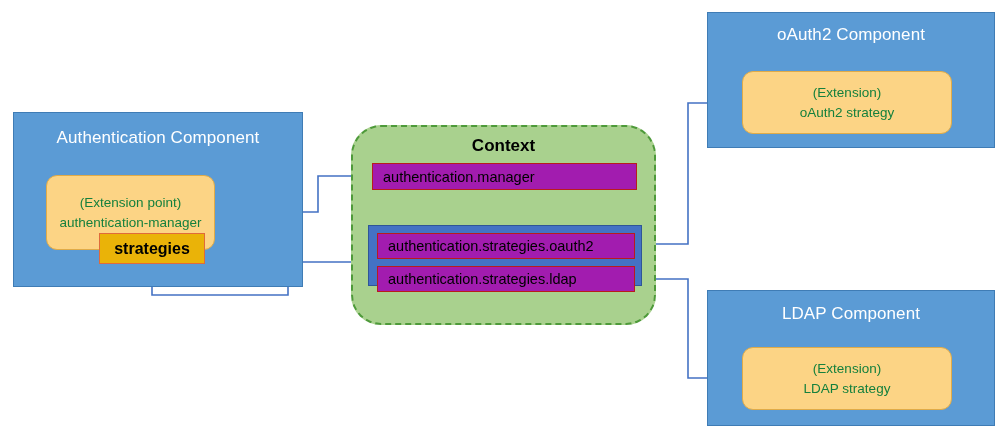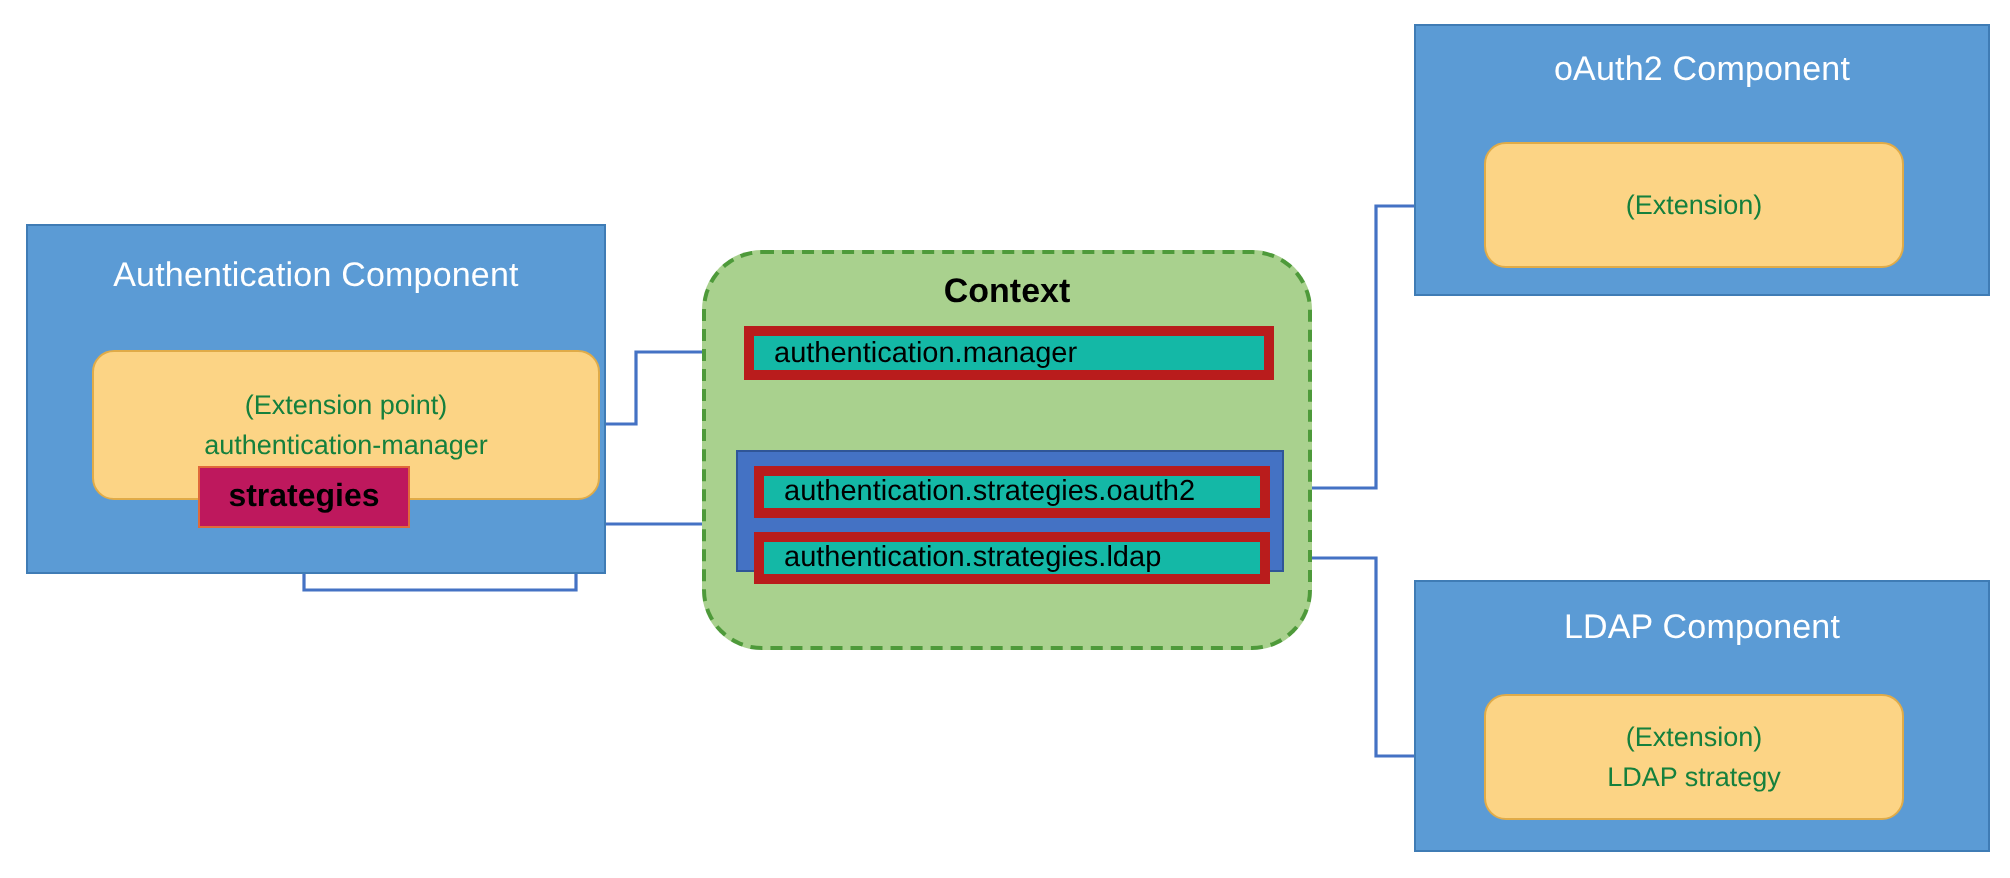--- a/index.html
+++ b/index.html
@@ -83,22 +83,22 @@
     text-align: center;
     font-size: 17px;
     font-weight: bold;
     color: #000000;
     white-space: nowrap;
   }
 
   
   .bean-bar {
     position: absolute;
-    background: #14b8a6;
-    border: 5px solid #b91c1c;
+    background: #a21caf;
+    border: 1px solid #b91c1c;
     box-sizing: border-box;
     display: flex;
     align-items: center;
     padding-left: 10px;
     font-size: 14.5px;
     color: #000000;
     white-space: nowrap;
   }
 
   
@@ -107,21 +107,21 @@
     background: #4472c4;
     border: 1px solid #2f5597;
     box-sizing: border-box;
     z-index: 3;
   }
   #strategies-group .bean-bar { z-index: 4; }
 
   
   #strategies-tag {
     position: absolute;
-    background: #be185d;
+    background: #eab308;
     border: 1px solid #e06a3a;
     box-sizing: border-box;
     display: flex;
     align-items: center;
     justify-content: center;
     font-size: 16px;
     font-weight: bold;
     color: #000000;
     white-space: nowrap;
     z-index: 4;
@@ -145,21 +145,21 @@
 
     <polyline points="640,244 688,244 688,103 742,103" fill="none" stroke="#4472c4" stroke-width="1.6"></polyline>
 
     <polyline points="640,279 688,279 688,378 742,378" fill="none" stroke="#4472c4" stroke-width="1.6"></polyline>
   </svg>
 
   <div class="component-box" id="auth-component" style="left:13px; top:112px; width:290px; height:175px;">
     <div class="component-title" style="top:15px;">Authentication Component</div>
   </div>
 
-  <div class="extension-card" id="auth-extension-point" style="left:46px; top:175px; width:254px; height:75px; z-index:3;">
+  <div class="extension-card" id="auth-extension-point" style="left:46px; top:175px; width:169px; height:75px; z-index:3;">
     <span class="line">(Extension point)</span>
     <span class="line">authentication-manager</span>
   </div>
 
   <div id="strategies-tag" style="left:99px; top:233px; width:106px; height:31px;">strategies</div>
 
   <div id="context-region" style="left:351px; top:125px; width:305px; height:200px;">
     <div id="context-title" style="top:9px;">Context</div>
   </div>
 
@@ -169,20 +169,21 @@
     <div class="bean-bar" style="left:8px; top:7px; width:258px; height:26px;">authentication.strategies.oauth2</div>
     <div class="bean-bar" style="left:8px; top:40px; width:258px; height:26px;">authentication.strategies.ldap</div>
   </div>
 
   <div class="component-box" id="oauth2-component" style="left:707px; top:12px; width:288px; height:136px;">
     <div class="component-title" style="top:12px;">oAuth2 Component</div>
   </div>
 
   <div class="extension-card" id="oauth2-extension" style="left:742px; top:71px; width:210px; height:63px; z-index:3;">
     <span class="line">(Extension)</span>
+    <span class="line">oAuth2 strategy</span>
   </div>
 
   <div class="component-box" id="ldap-component" style="left:707px; top:290px; width:288px; height:136px;">
     <div class="component-title" style="top:13px;">LDAP Component</div>
   </div>
 
   <div class="extension-card" id="ldap-extension" style="left:742px; top:347px; width:210px; height:63px; z-index:3;">
     <span class="line">(Extension)</span>
     <span class="line">LDAP strategy</span>
   </div>

